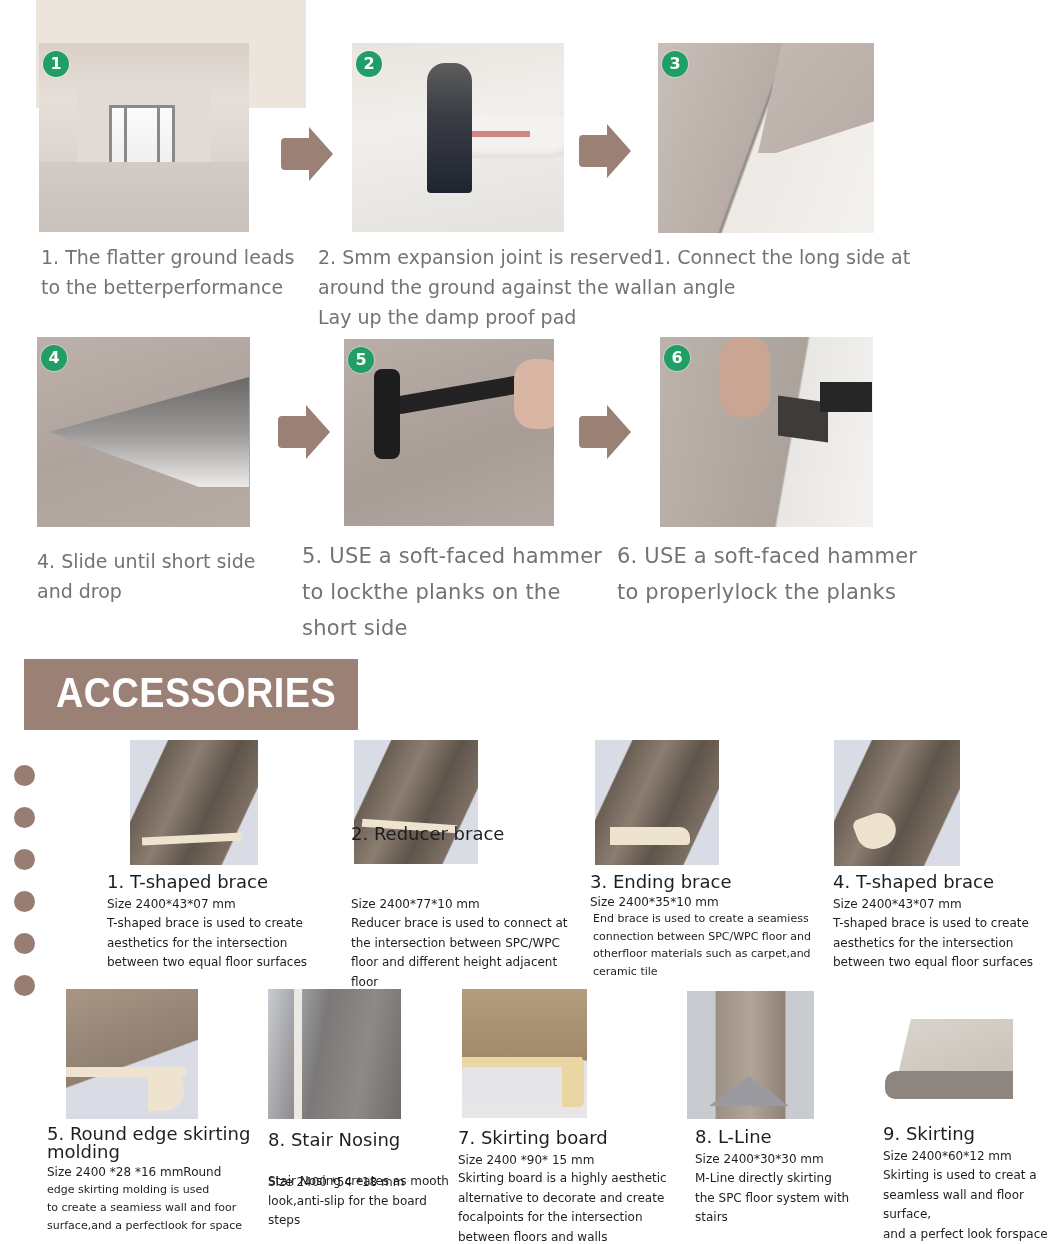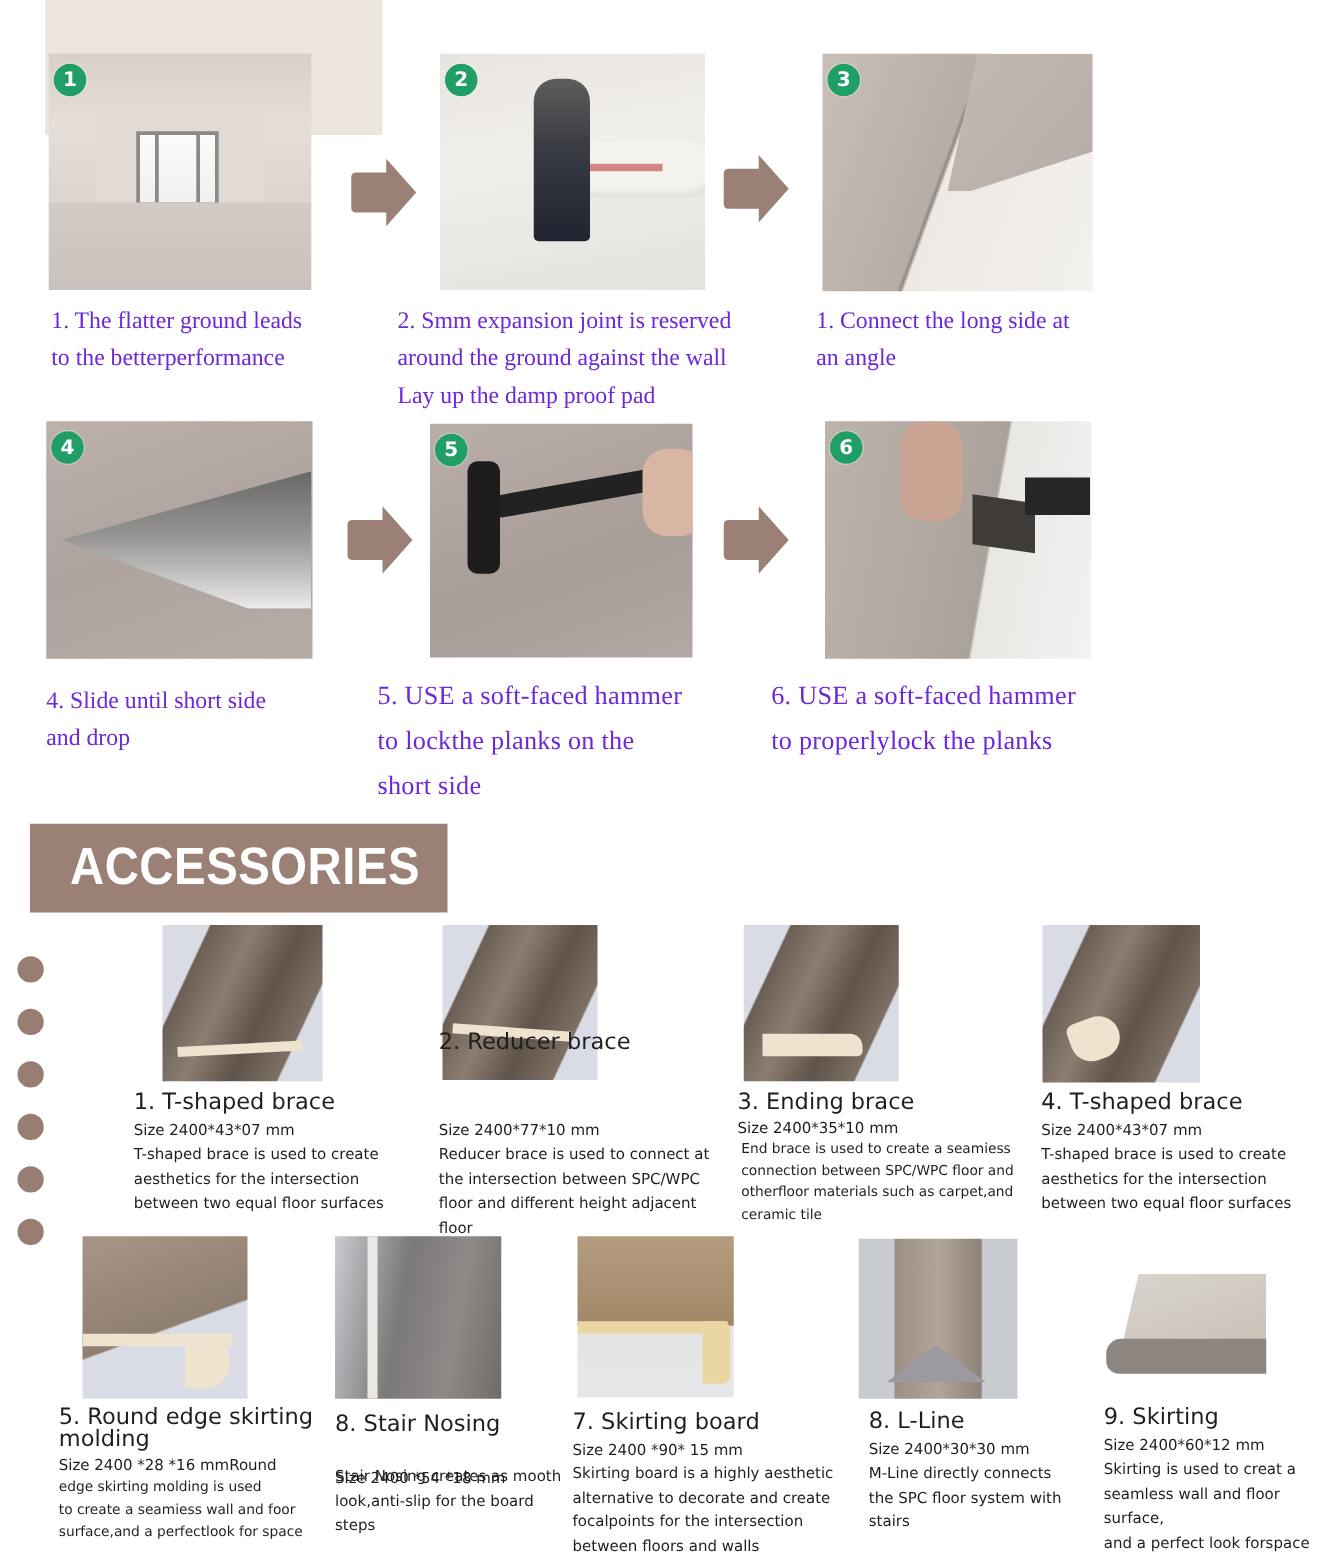--- a/index.html
+++ b/index.html
@@ -55,21 +55,21 @@
 
   .p6 { left: 660px; top: 337px; width: 213px; height: 190px;
         background: linear-gradient(100deg, #bdb3ad 0%, #aba29c 60%, #e9e7e4 61%, #f3f2f0 100%); }
   .p6 .block { position: absolute; left: 118px; top: 62px; width: 50px; height: 40px; background: #3e3b39; transform: skewY(8deg); }
   .p6 .hammer { position: absolute; left: 160px; top: 45px; width: 52px; height: 30px; background: #262626; }
   .p6 .hand { position: absolute; left: 60px; top: 0; width: 50px; height: 80px; background: #caa594; border-radius: 20px; }
 
   .arrow { position: absolute; width: 56px; height: 58px; }
   .arrow svg { width: 100%; height: 100%; display: block; }
 
-  .step-text { position: absolute; font-size: 19px; line-height: 30px; color: #6d28d9; white-space: pre-line; font-family: Liberation Serif, serif; }
+  .step-text { position: absolute; font-size: 19px; line-height: 30px; color: #737373; white-space: pre-line; }
   .step-text.wide { font-size: 21px; line-height: 36px; letter-spacing: 0.2px; }
 
   .banner { position: absolute; left: 24px; top: 659px; width: 334px; height: 71px; background: #9b8076; }
   .banner span { position: absolute; left: 32px; top: 10px; color: #fff; font-family: "Liberation Sans", sans-serif;
         font-weight: bold; font-size: 42px; letter-spacing: 0.5px; transform: scaleX(0.9); transform-origin: left center; }
 
   .dot { position: absolute; left: 14px; width: 21px; height: 21px; border-radius: 50%; background: #987d72; }
 
   .prod-img { position: absolute; overflow: hidden; }
   .wood-dark { background: linear-gradient(115deg, #d9dce4 0%, #d9dce4 20%, #6b5f55 21%, #8b7d70 40%, #5f544b 60%, #7d6f63 80%, #d9dce4 81%); }
@@ -256,21 +256,21 @@
 focalpoints for the intersection
 between floors and walls</div>
 </div>
 
 <div>
   <div class="prod-img" style="left:687px; top:991px; width:127px; height:128px; background:linear-gradient(90deg,#c8cbd0 0%,#c8cbd0 22%,#9c8f84 23%,#b1a498 50%,#8f8377 77%,#c8cbd0 78%);">
     <div style="position:absolute; left:22px; top:85px; width:80px; height:30px; background:#9a9aa0; clip-path:polygon(50% 0,100% 100%,0 100%);"></div>
   </div>
   <div class="prod-title" style="left:695px; top:1126px;text-align:right;">8. L-Line</div>
   <div class="prod-size" style="left:695px; top:1151px;">Size 2400*30*30 mm</div>
-  <div class="prod-desc" style="left:695px; top:1169px;">M-Line directly connects
+  <div class="prod-desc" style="left:695px; top:1169px;">M-Line directly skirting
 the SPC floor system with
 stairs</div>
 </div>
 
 <div>
   <div class="prod-img" style="left:883px; top:1019px; width:132px; height:82px; background:#ffffff;">
     <div style="position:absolute; left:14px; top:0; width:116px; height:60px; background:linear-gradient(160deg,#d9d4cd 0%,#c8c1b8 100%); clip-path:polygon(12% 0,100% 0,100% 100%,0 100%);"></div>
     <div style="position:absolute; left:2px; top:52px; width:128px; height:28px; background:#8d8680; border-radius:12px 0 0 10px;"></div>
   </div>
   <div class="prod-title" style="left:883px; top:1123px;">9. Skirting</div>

